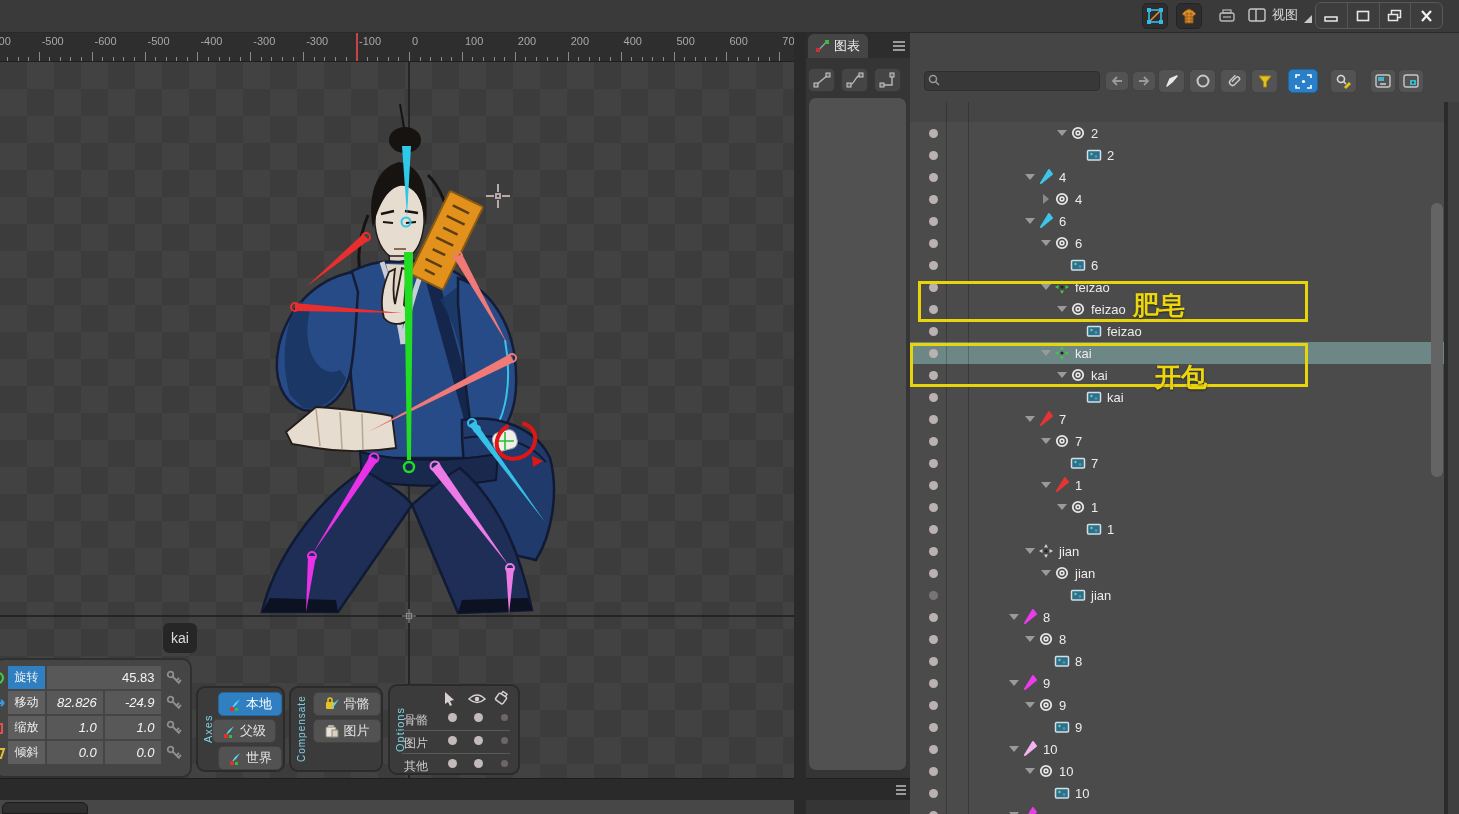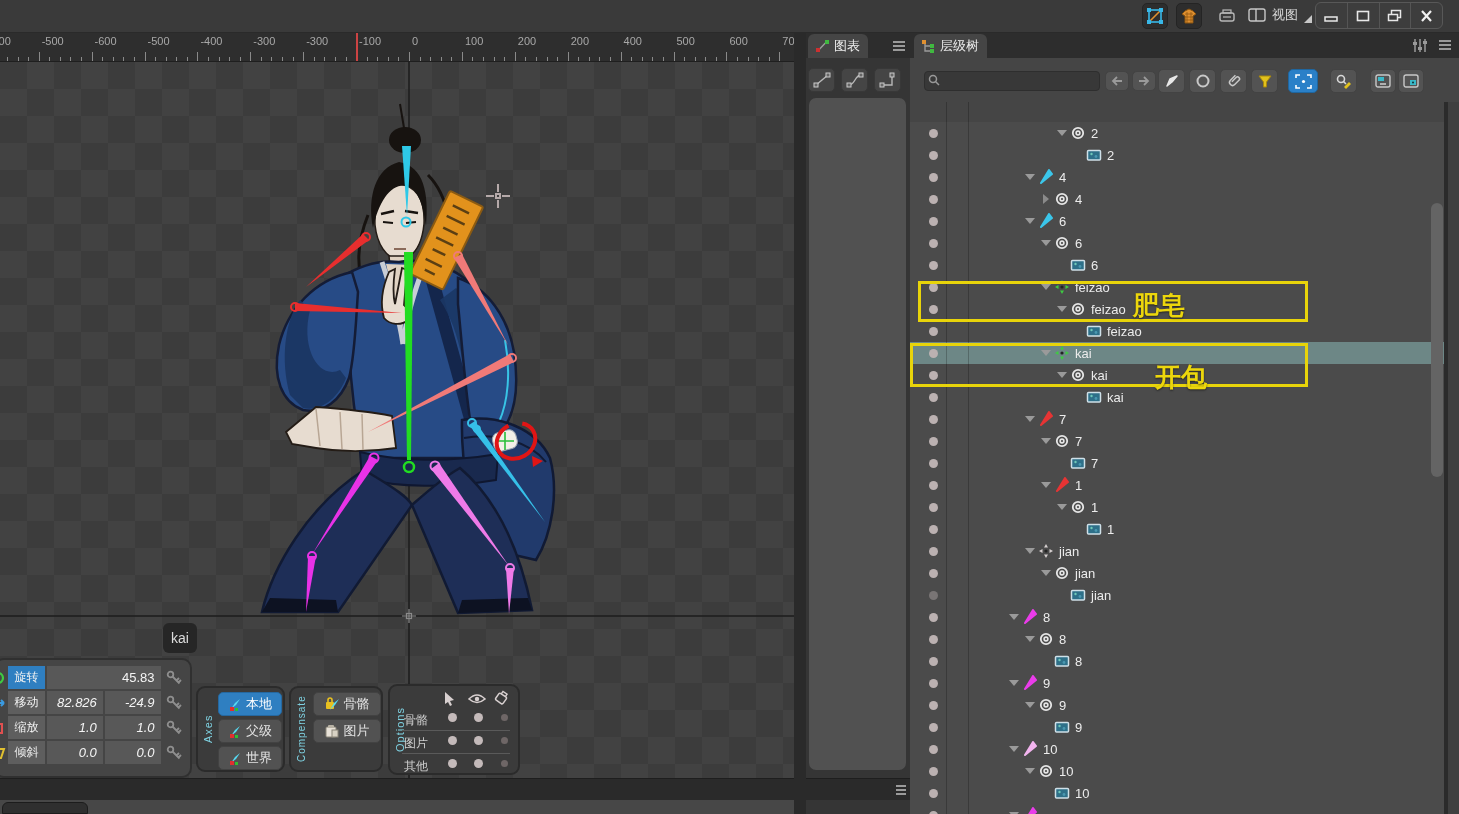--- a/index.html
+++ b/index.html
@@ -472,21 +472,21 @@
   <div class="group-panel" id="axes-panel" style="left:196px; top:686px; width:89px; height:86px;">
     <div class="vlabel">Axes</div>
     <div class="grp-btn sel" style="left:20px; top:4px; width:64px;">
       <svg width="13" height="13">
         <polygon points="3,11 7,5 12,1 8,7" fill="#55d8f0"></polygon>
           <rect x="2" y="9" width="4" height="4" fill="#e03030"></rect>
           <rect x="7" y="10" width="3" height="3" fill="#30c030"></rect>
         </svg>
       <span>本地</span>
     </div>
-    <div class="grp-btn" style="left:20px; top:31px; width:64px;">
+    <div class="grp-btn" style="left:14px; top:31px; width:64px;">
       <svg width="13" height="13">
         <polygon points="3,11 7,5 12,1 8,7" fill="#55d8f0"></polygon>
           <rect x="2" y="9" width="4" height="4" fill="#e03030"></rect>
           <rect x="7" y="10" width="3" height="3" fill="#30c030"></rect>
         </svg>
       <span>父级</span>
     </div>
     <div class="grp-btn" style="left:20px; top:58px; width:64px;">
       <svg width="13" height="13">
         <polygon points="3,11 7,5 12,1 8,7" fill="#55d8f0"></polygon>
@@ -587,42 +587,20 @@
     </div>
     <div id="graph-area"></div>
     <div id="graph-bottombar">
       <svg class="abs" style="left:89px; top:6px;" width="12" height="10">
         <path d="M1,1 H11 M1,5 H11 M1,9 H11" stroke="#9a9a9a" stroke-width="1.8"></path>
         </svg>
     </div>
   </div>
 
   <div id="tree-panel">
-    <div class="tabbar">
-      <div class="tab" style="left:4px;">
-        <svg width="13" height="13">
-          <path d="M3,2 V11 H9 M3,6 H8" stroke="#9a9a9a" stroke-width="1.4" fill="none"></path>
-          <rect x="0" y="0" width="4" height="4" fill="#e09030"></rect>
-            <rect x="8" y="4" width="4" height="4" fill="#40b840"></rect>
-          <rect x="8" y="9" width="4" height="4" fill="#40b840"></rect>
-          </svg>
-        <span>层级树</span>
-      </div>
-      <svg class="abs" style="left:502px; top:6px;" width="16" height="13">
-        <g stroke="#9a9a9a" stroke-width="1.5">
-            <path d="M3,0 V13 M8,0 V13 M13,0 V13"></path>
-          </g>
-        <rect x="1" y="3" width="4" height="3" fill="#9a9a9a"></rect>
-          <rect x="6" y="8" width="4" height="3" fill="#9a9a9a"></rect>
-        <rect x="11" y="2" width="4" height="3" fill="#9a9a9a"></rect>
-        </svg>
-      <svg class="abs" style="left:528px; top:7px;" width="14" height="10">
-        <path d="M1,1 H13 M1,5 H13 M1,9 H13" stroke="#9a9a9a" stroke-width="1.8"></path>
-        </svg>
-    </div>
 
     <div id="tree-toolbar">
       <input id="tree-search" placeholder="" style="">
       <svg id="search-glyph" width="12" height="12">
         <circle cx="5" cy="5" r="3.5" fill="none" stroke="#999" stroke-width="1.5"></circle>
         <line x1="7.5" y1="7.5" x2="11" y2="11" stroke="#999" stroke-width="1.5"></line>
         </svg>
       <div class="tb-btn small" style="left:195px;">
         <svg width="12" height="10">
           <path d="M11,5 H3 M6,1 L2,5 L6,9" stroke="#9a9a9a" stroke-width="1.8" fill="none"></path>

